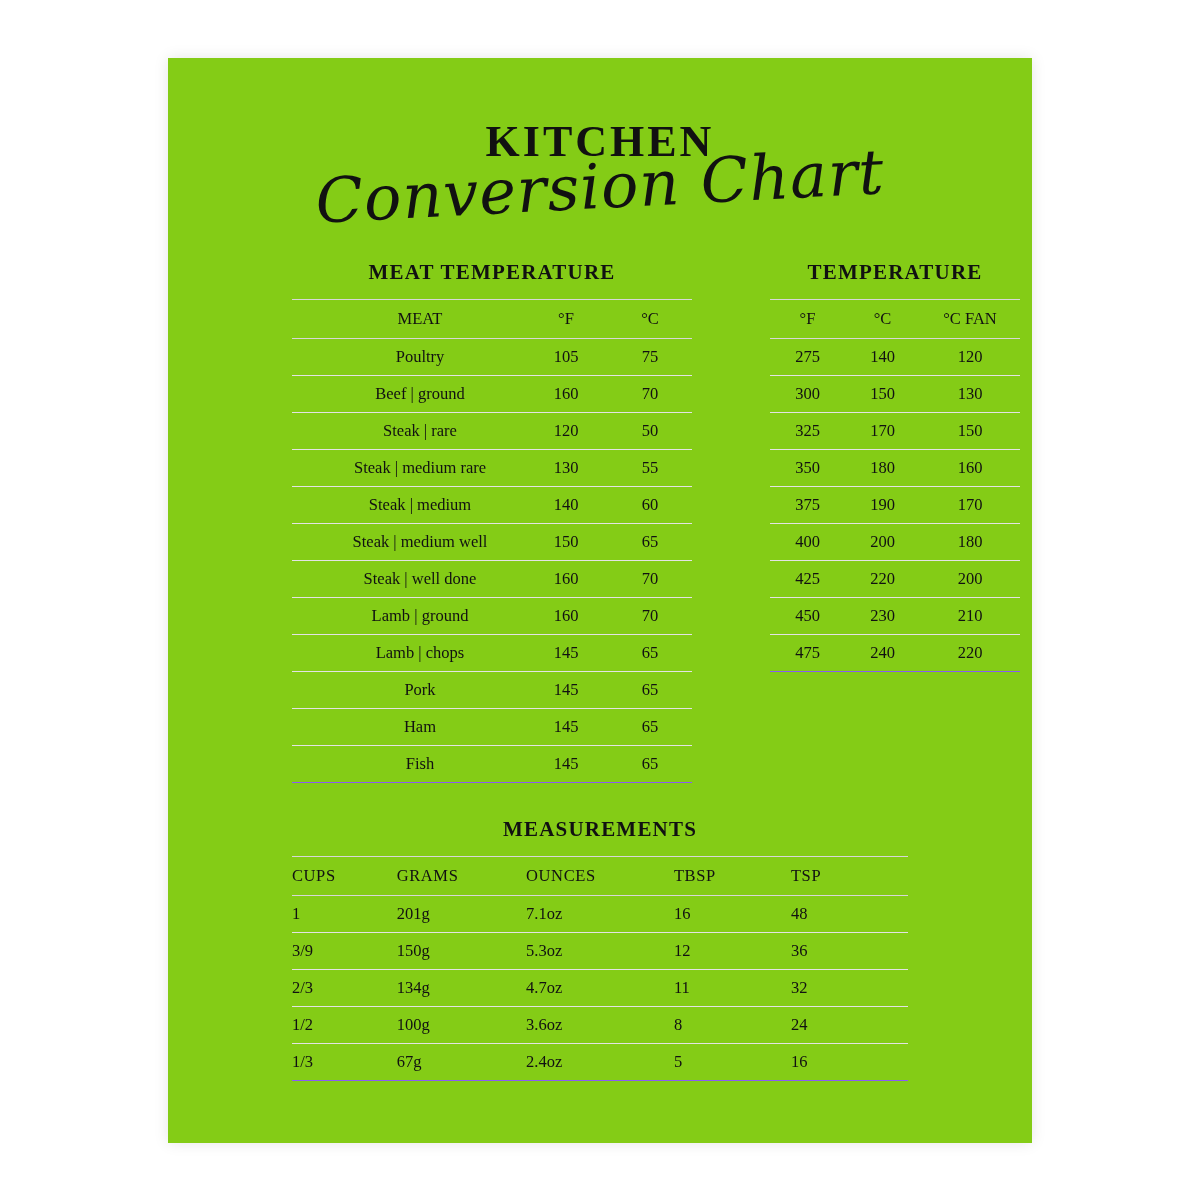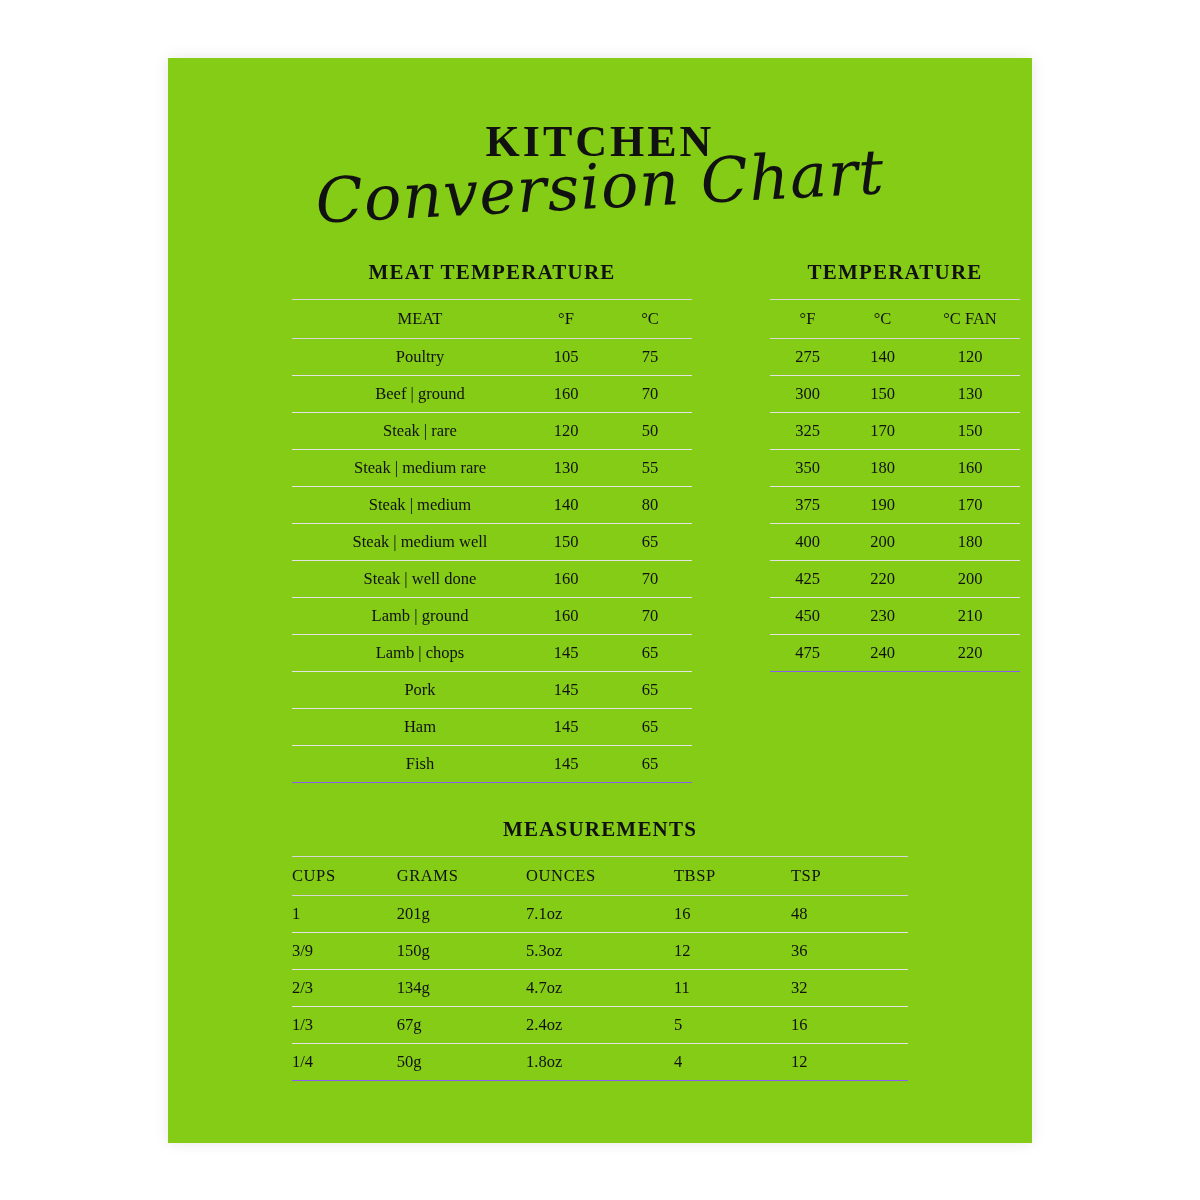--- a/index.html
+++ b/index.html
@@ -167,21 +167,21 @@
             <td>50</td>
           </tr>
           <tr>
             <td>Steak | medium rare</td>
             <td>130</td>
             <td>55</td>
           </tr>
           <tr>
             <td>Steak | medium</td>
             <td>140</td>
-            <td>80</td>
+            <td>60</td>
           </tr>
           <tr>
             <td>Steak | medium well</td>
             <td>150</td>
             <td>65</td>
           </tr>
           <tr>
             <td>Steak | well done</td>
             <td>160</td>
             <td>70</td>
@@ -305,30 +305,30 @@
           <td>36</td>
         </tr>
         <tr>
           <td>2/3</td>
           <td>134g</td>
           <td>4.7oz</td>
           <td>11</td>
           <td>32</td>
         </tr>
         <tr>
+          <td>1/2</td>
+          <td>100g</td>
+          <td>3.6oz</td>
+          <td>8</td>
+          <td>24</td>
+        </tr>
+        <tr>
           <td>1/3</td>
           <td>67g</td>
           <td>2.4oz</td>
           <td>5</td>
           <td>16</td>
         </tr>
-        <tr>
-          <td>1/4</td>
-          <td>50g</td>
-          <td>1.8oz</td>
-          <td>4</td>
-          <td>12</td>
-        </tr>
       </tbody>
     </table>
   </div>
 
 </div>
 
 </body></html>

